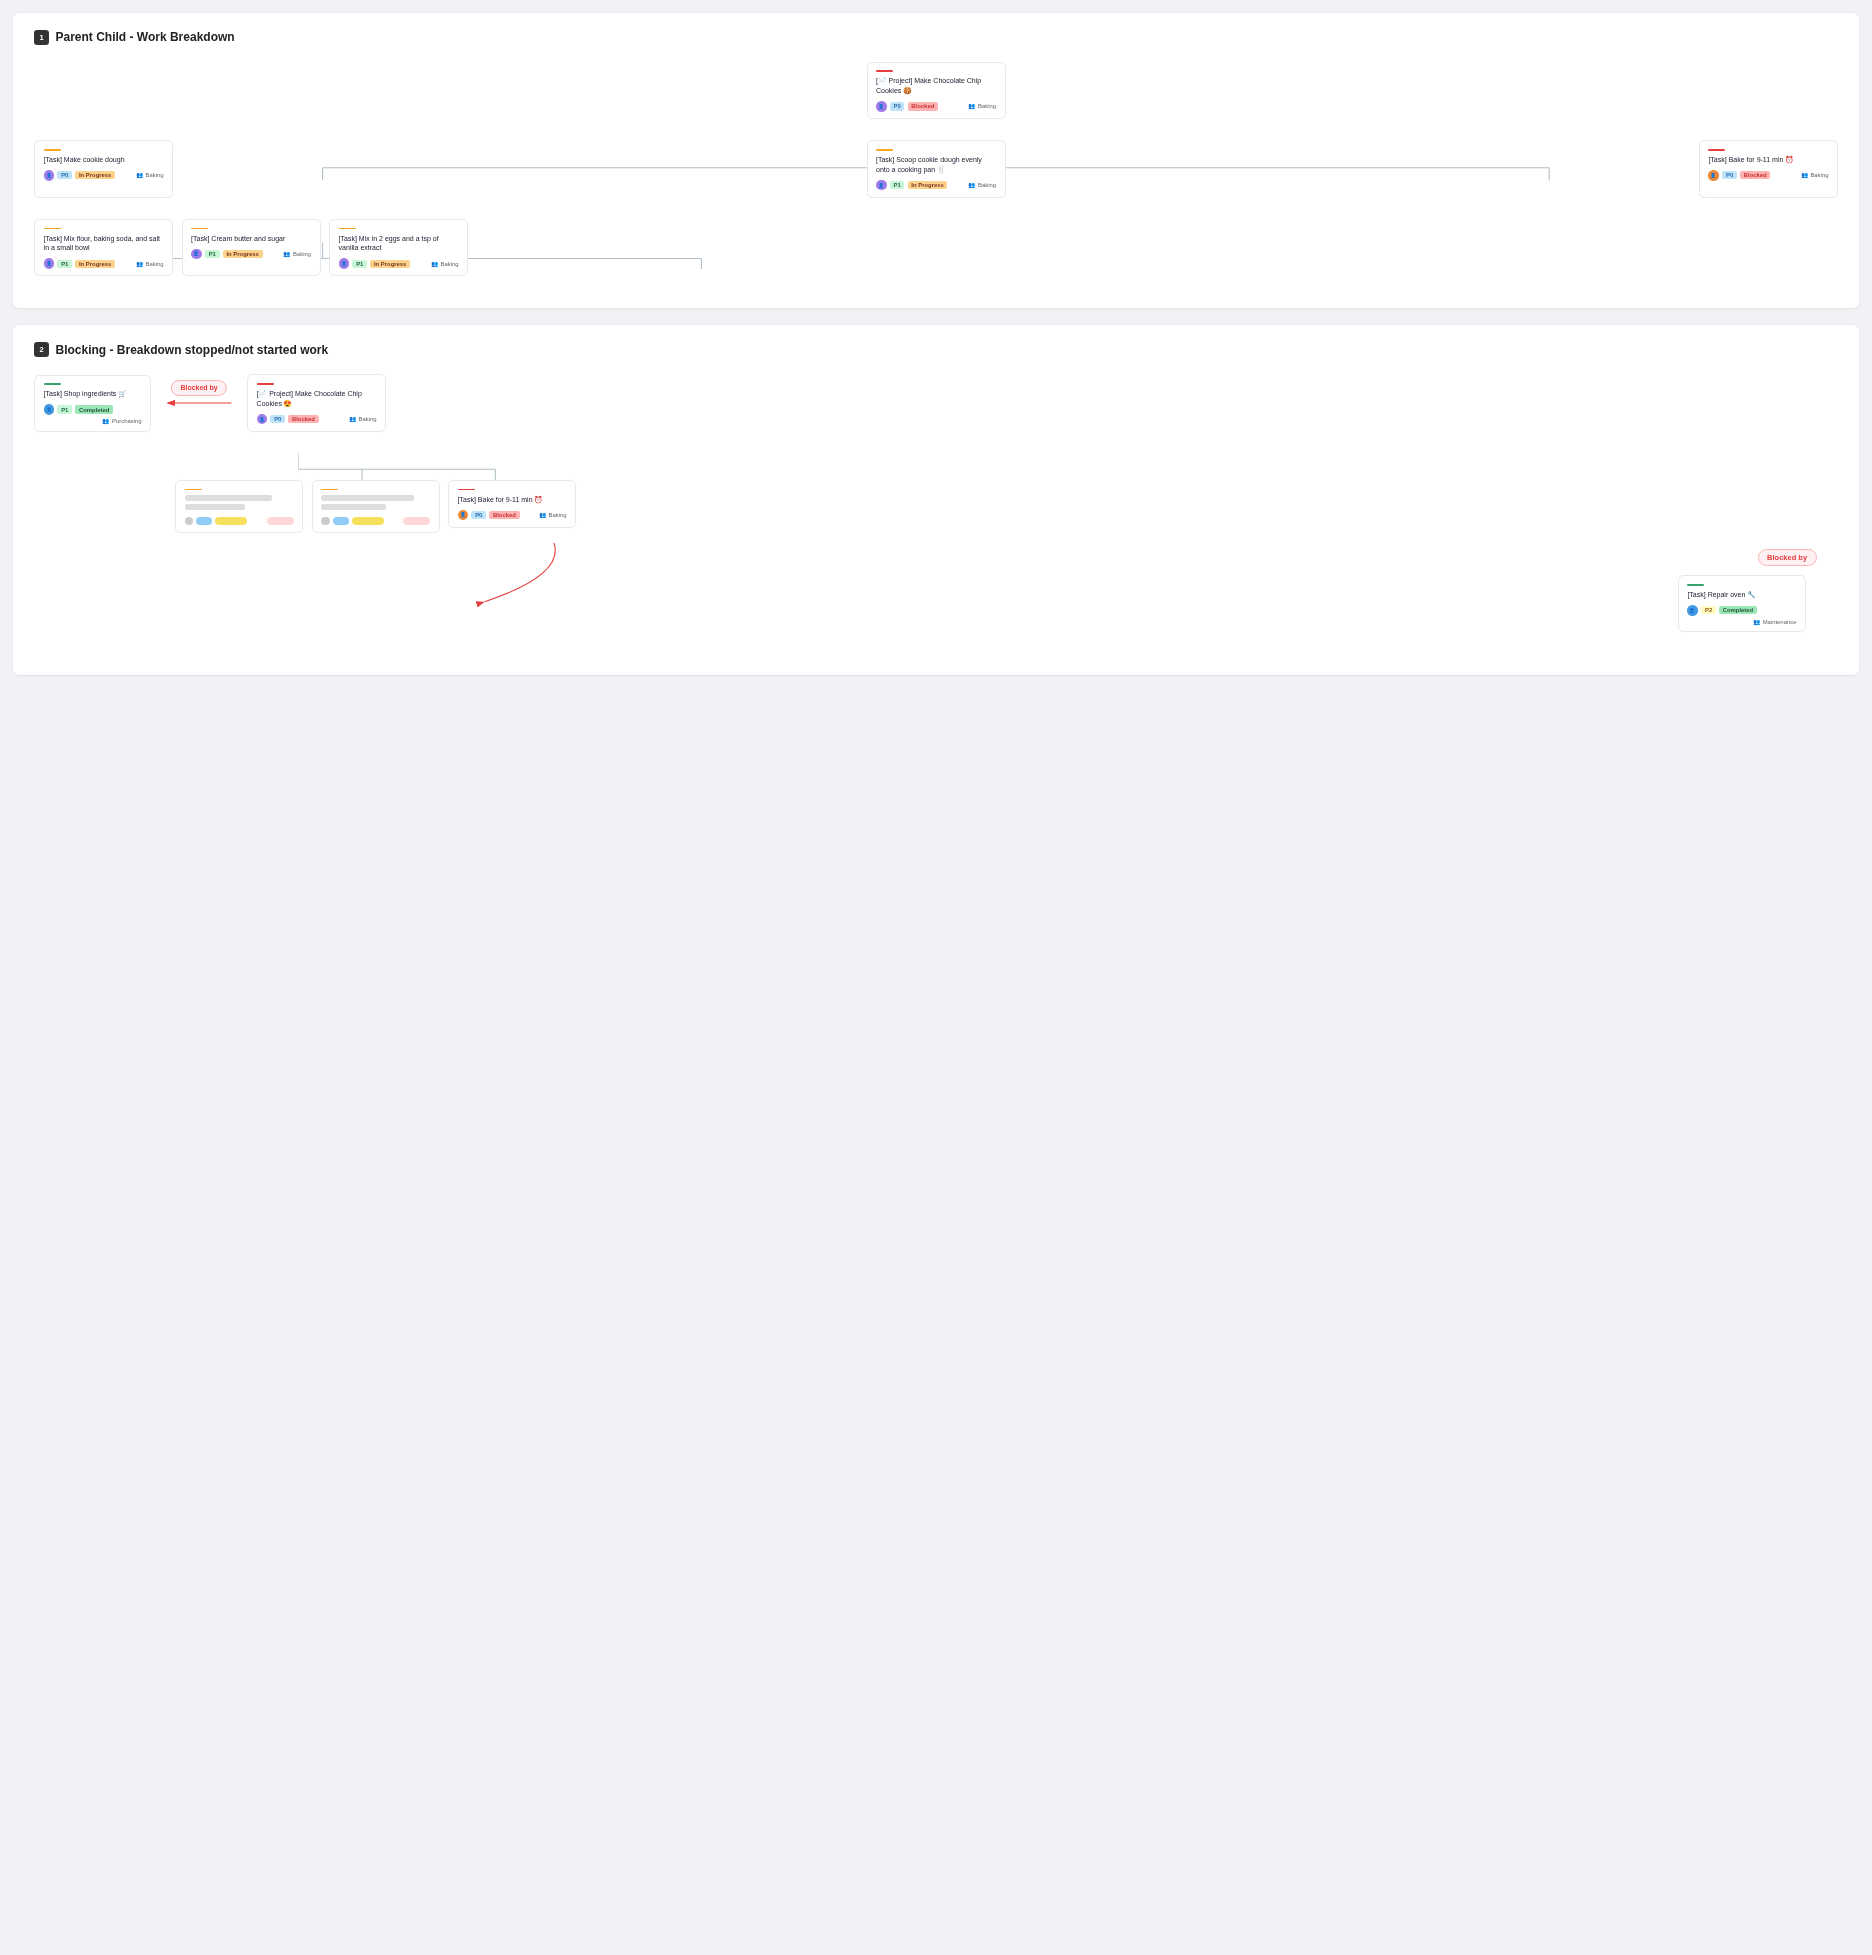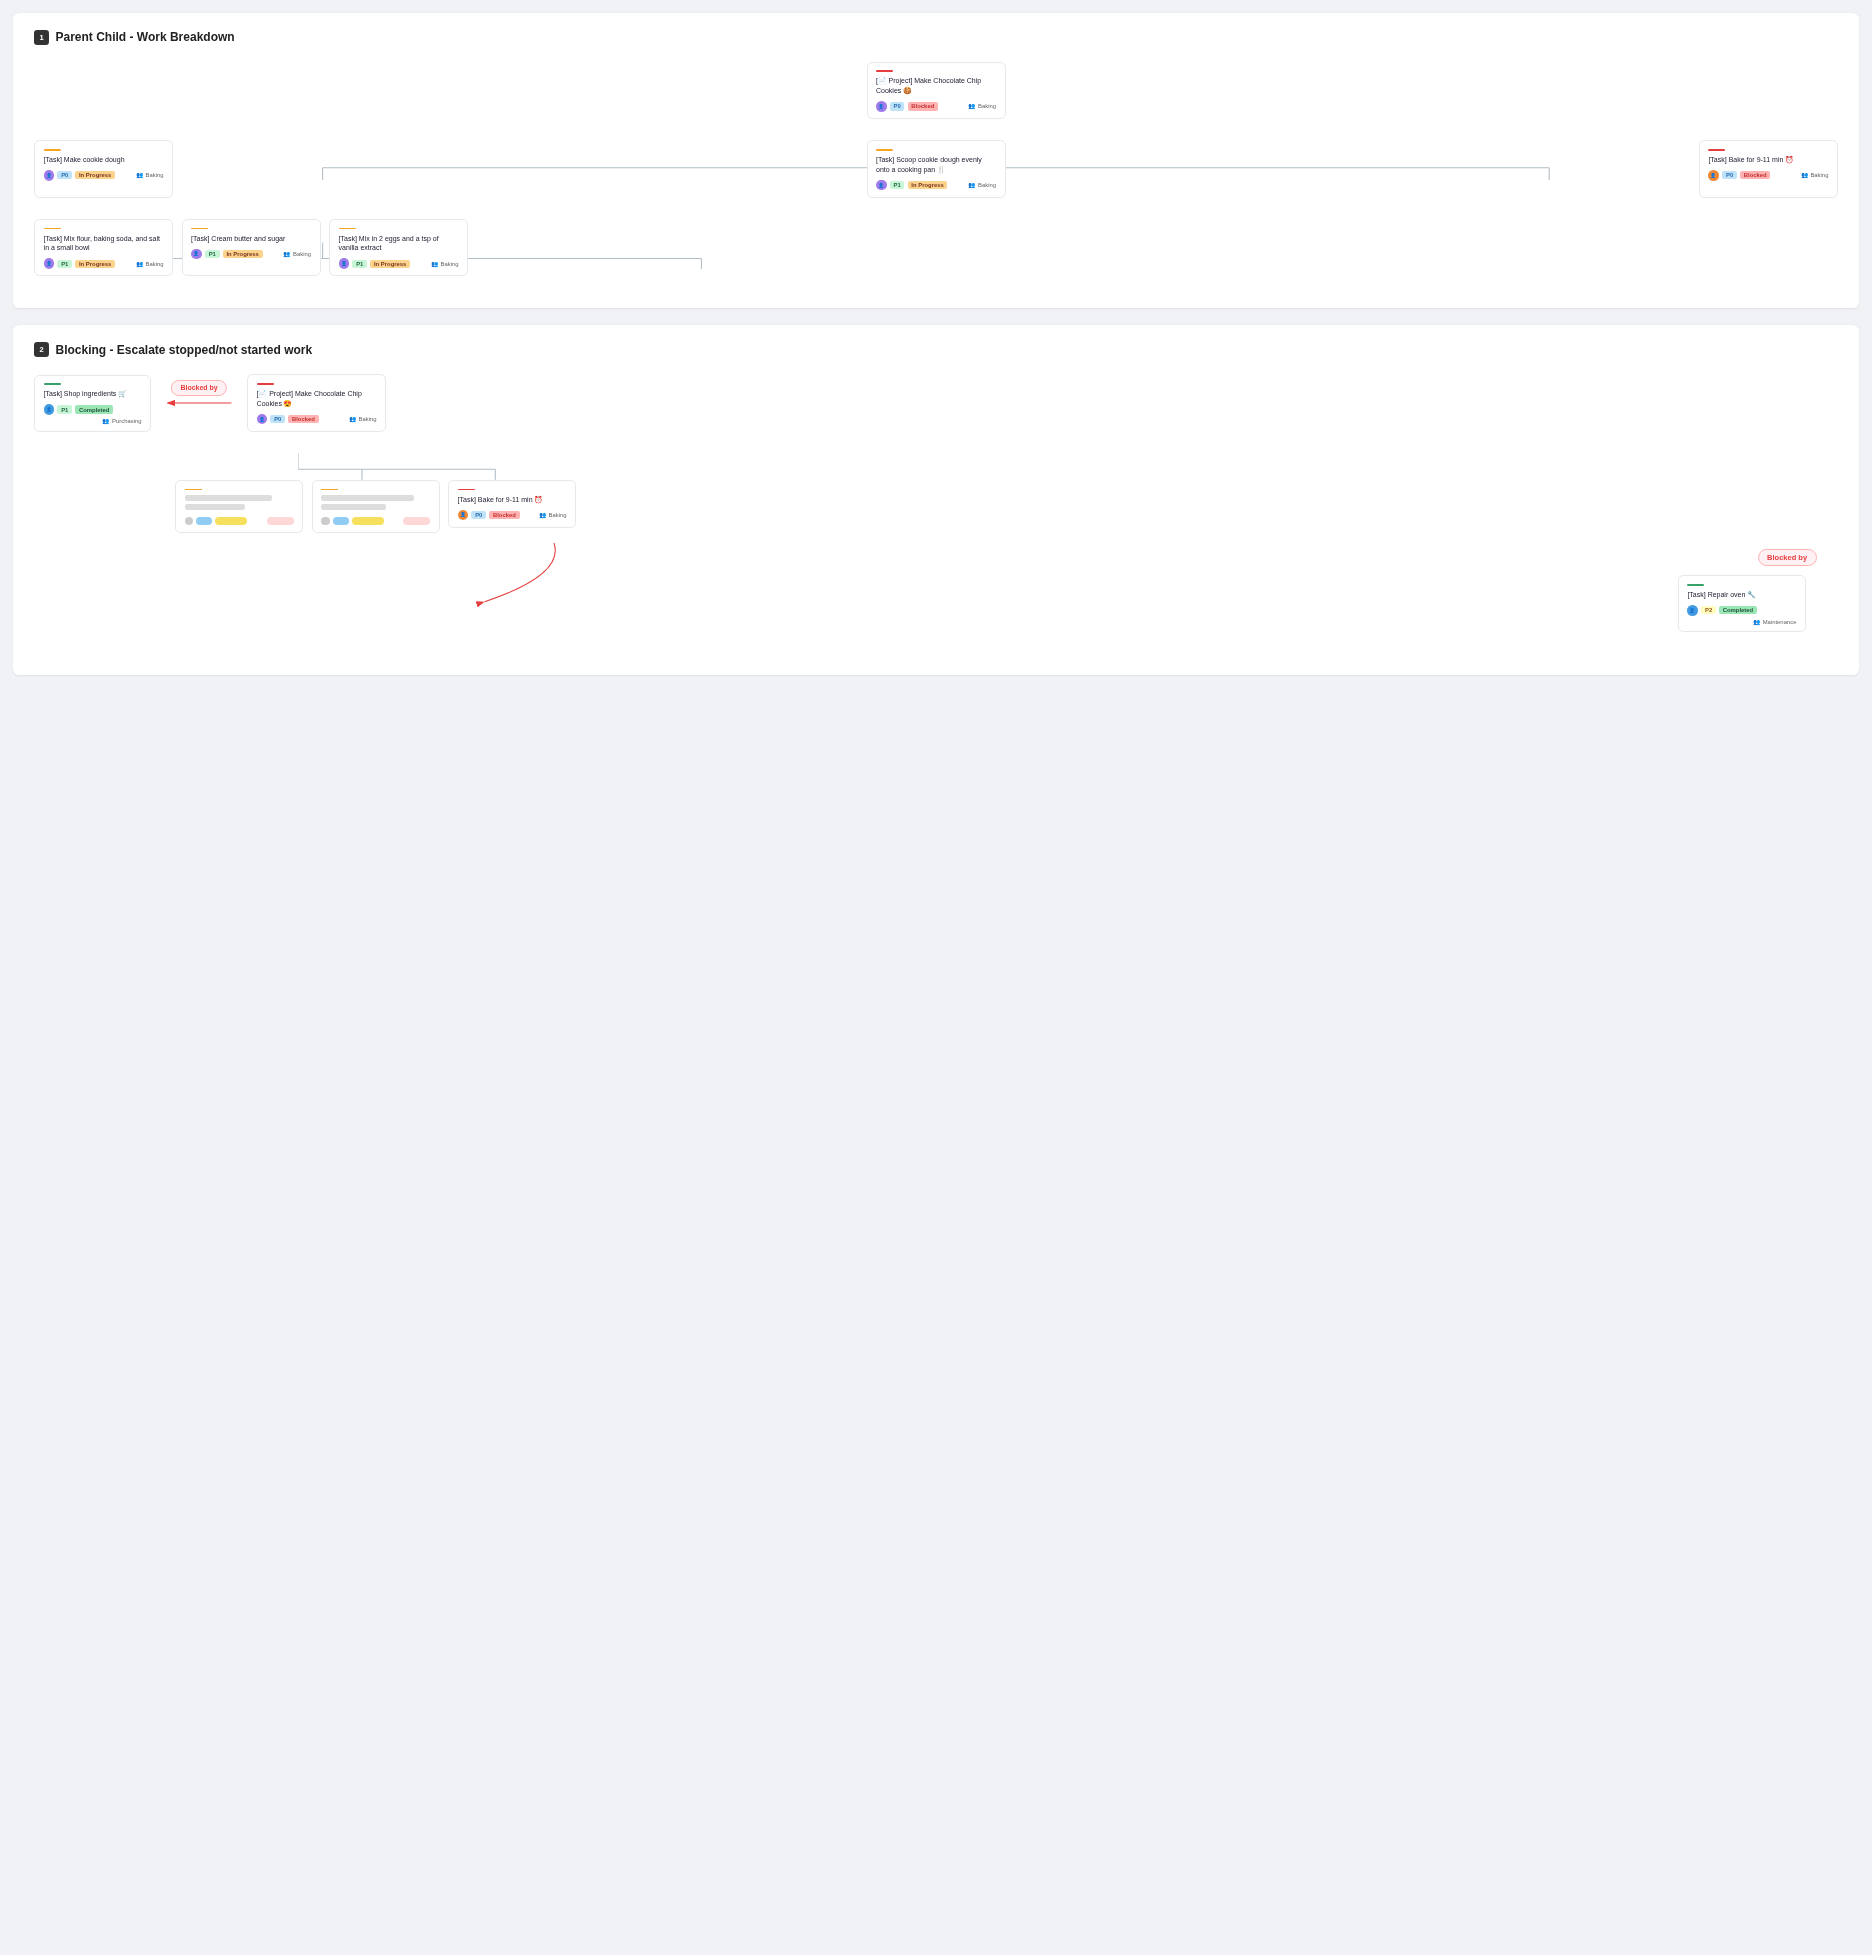--- a/index.html
+++ b/index.html
@@ -284,21 +284,21 @@
       </div>
 
       <div style="flex:1;max-width:139px;"></div>
     </div>
   </div>
 </div>
 
 <div class="section">
   <div class="section-header">
     <div class="section-number">2</div>
-    <span class="section-title">Blocking - Escalate stopped/not started work</span>
+    <span class="section-title">Blocking - Breakdown stopped/not started work</span>
   </div>
 
   <div style="position:relative;padding-bottom:21.3px;">
 
     <svg id="s2-svg" style="position:absolute;top:0;left:0;width:100%;height:100%;pointer-events:none;overflow:visible;" viewBox="0 0 3380 519.375" width="1804" height="277">
 
       <defs>
         <marker id="arrowhead-red" markerWidth="10" markerHeight="7" refX="9" refY="3.5" orient="auto">
           <polygon points="0 0, 10 3.5, 0 7" fill="#e53e3e"></polygon>
         </marker>

